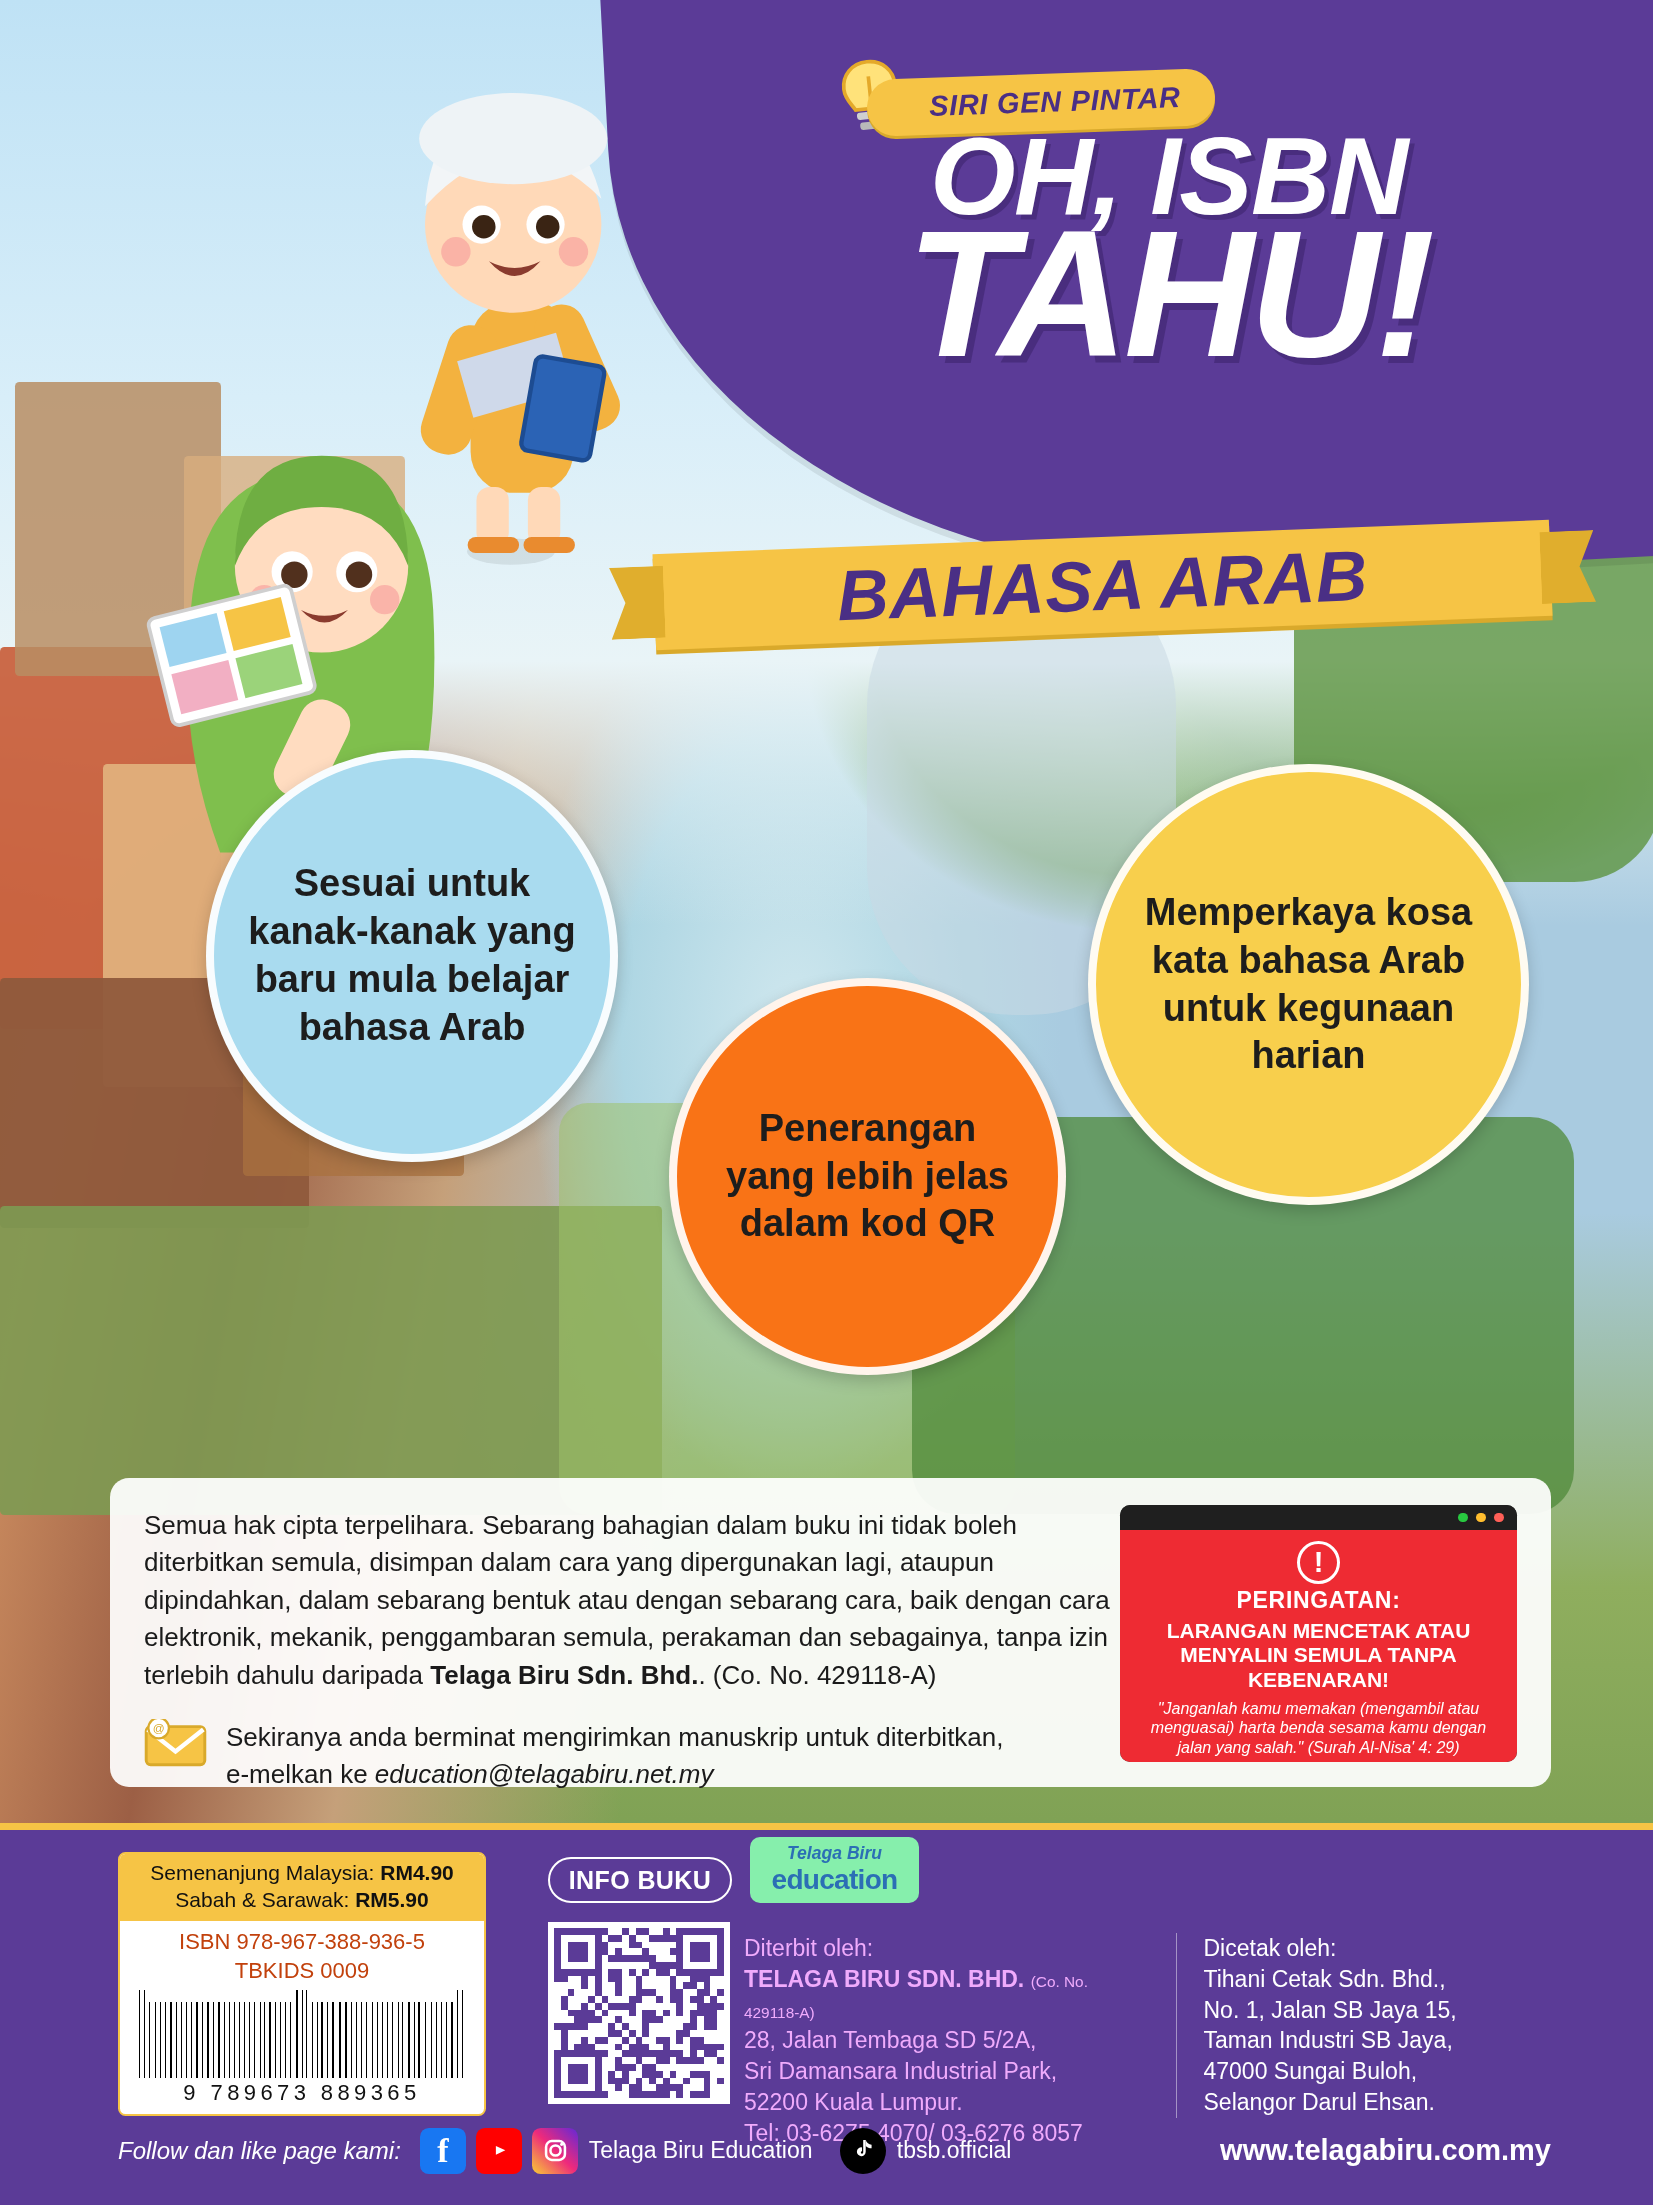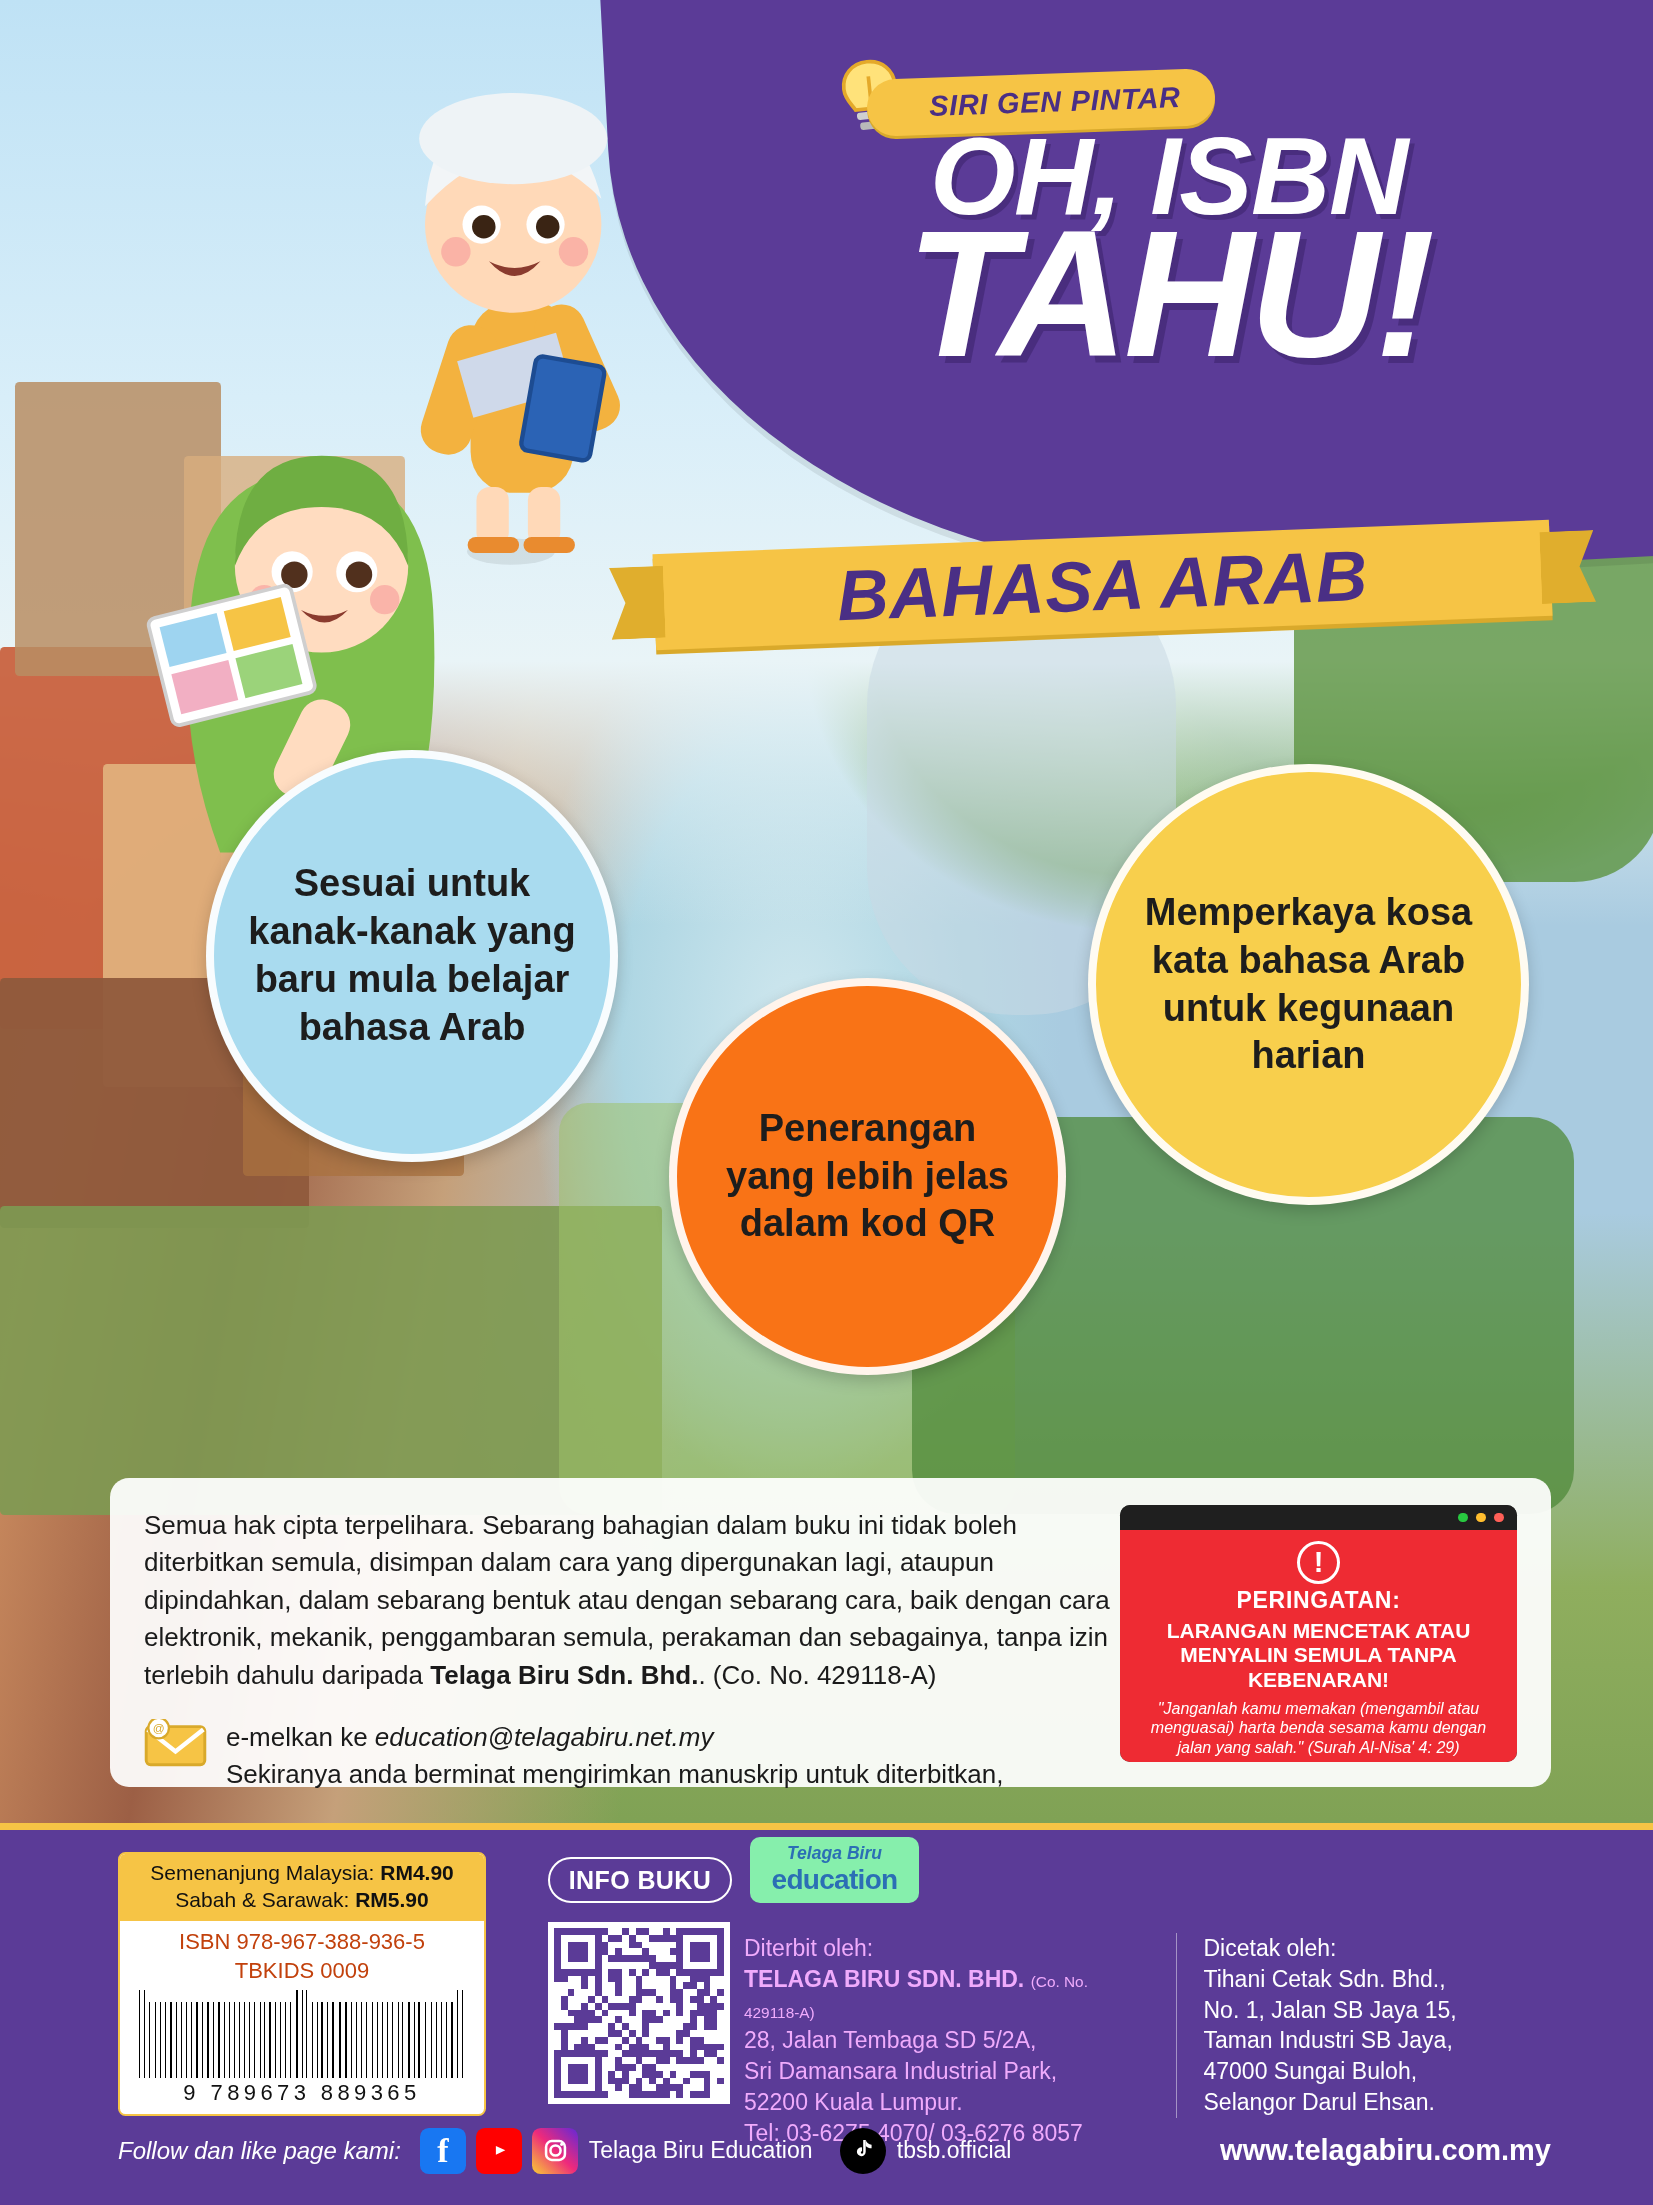--- a/index.html
+++ b/index.html
@@ -294,22 +294,22 @@
     <span>Semua hak cipta terpelihara. Sebarang bahagian dalam buku ini tidak boleh diterbitkan semula, disimpan dalam cara yang dipergunakan lagi, ataupun dipindahkan, dalam sebarang bentuk atau dengan sebarang cara, baik dengan cara elektronik, mekanik, penggambaran semula, perakaman dan sebagainya, tanpa izin terlebih dahulu daripada </span><b>Telaga Biru Sdn. Bhd.</b><span>. (Co. No. 429118-A)</span>
   </div>
   <div id="mailRow">
     <svg id="mailIcon" viewBox="0 0 86 66">
       <rect x="3" y="10" width="80" height="52" rx="6" fill="#f6c445" stroke="#d9a92b" stroke-width="4"></rect>
       <path d="M5 14 L43 44 L81 14" fill="none" stroke="#fff" stroke-width="6"></path>
       <circle cx="20" cy="12" r="14" fill="#fff" stroke="#d9a92b" stroke-width="3"></circle>
       <text x="20" y="18" font-size="16" text-anchor="middle" fill="#d9a92b" font-family="Liberation Sans">@</text>
     </svg>
     <div id="mailText">
+      <div>Sekiranya anda berminat mengirimkan manuskrip untuk diterbitkan,</div>
       <div><span>e-melkan ke </span><i>education@telagabiru.net.my</i></div>
-      <div>Sekiranya anda berminat mengirimkan manuskrip untuk diterbitkan,</div>
     </div>
   </div>
 
   <div id="warnCard">
     <div id="warnBar">
       <span class="dot" style="right:13.2px;background:#ff5f57;"></span>
       <span class="dot" style="right:31px;background:#ffbd2e;"></span>
       <span class="dot" style="right:49px;background:#28c840;"></span>
     </div>
     <div id="warnBody">

